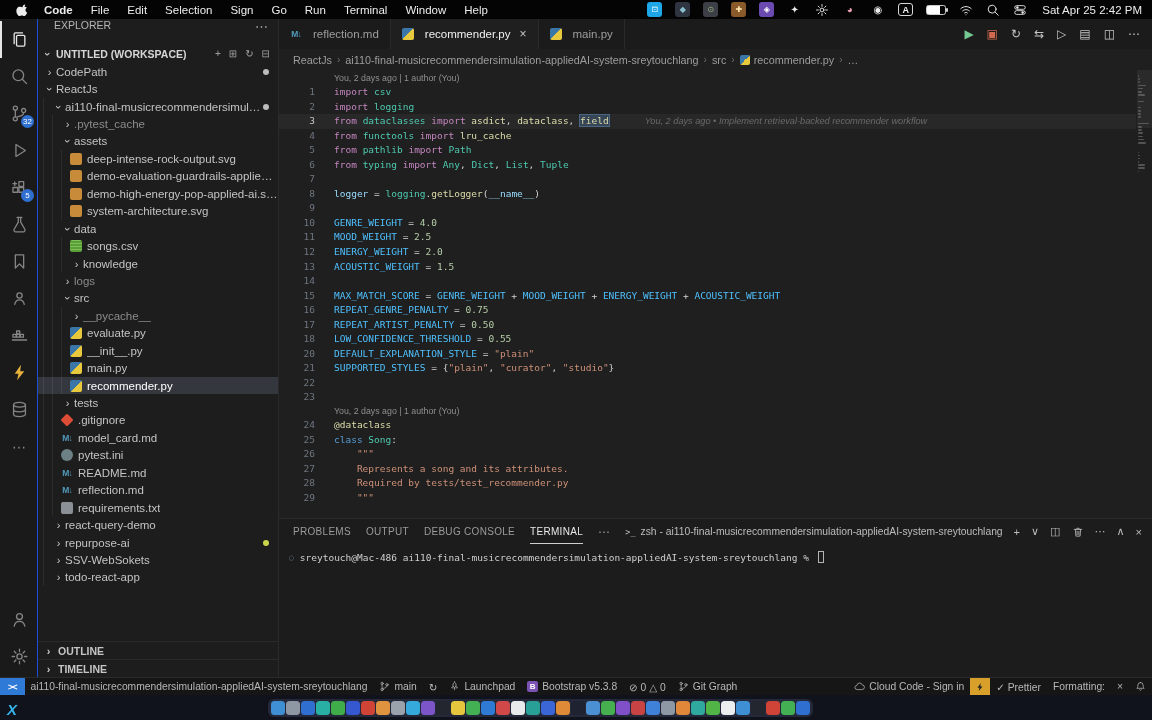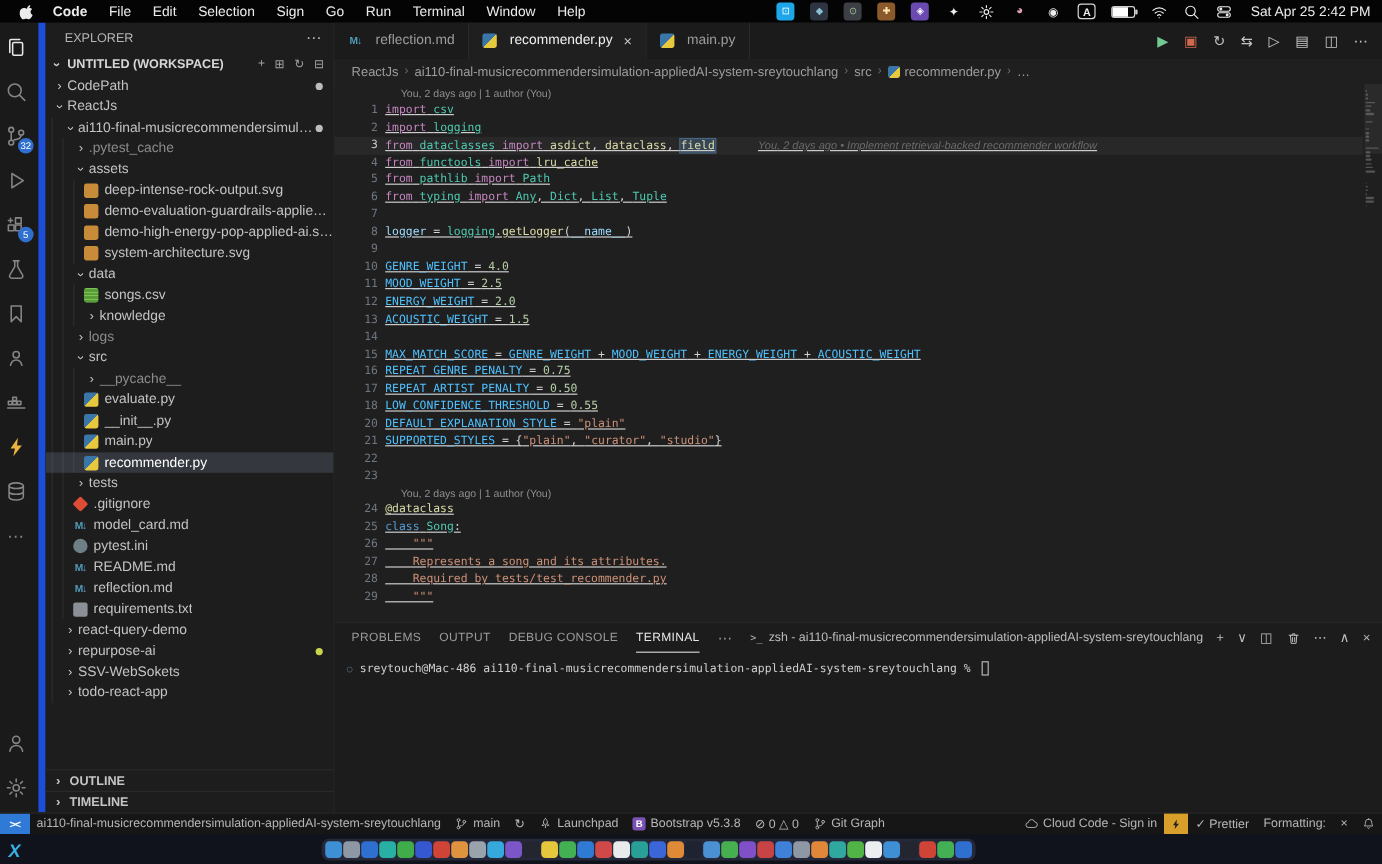--- a/index.html
+++ b/index.html
@@ -22,37 +22,37 @@
   .abox{border:1.2px solid #d8d8d8;border-radius:3px;width:15px;height:13px;font-size:9px;font-weight:bold;}
   .battery{width:20px;height:10px;border:1px solid #cfcfcf;border-radius:2.5px;position:relative;
     background:linear-gradient(90deg,#fff 0 72%,transparent 72%);}
   .battery::after{content:"";position:absolute;right:-3px;top:2.5px;width:2px;height:4px;background:#cfcfcf;border-radius:1px;}
   .mb-clock{white-space:nowrap;margin-left:2px;}
 
   
   .workbench{position:absolute;top:19px;left:0;right:0;bottom:43px;display:flex;background:#1f1f1f;}
 
   
-  .activitybar{width:38px;background:#1a1a1a;border-right:6px solid #1d4ed8;display:flex;
-    flex-direction:column;align-items:flex-end;padding:2px 0;flex:none;}
+  .activitybar{width:38px;background:#1a1a1a;border-right:1px solid #1d4ed8;display:flex;
+    flex-direction:column;align-items:flex-start;padding:2px 0;flex:none;}
   .ab-item{width:38px;height:37px;display:flex;align-items:center;justify-content:center;
     color:#858585;position:relative;cursor:pointer;}
   .ab-item span[data-icon]{width:19px;height:19px;display:block;}
   .ab-item.active{color:#e7e7e7;box-shadow:inset 2px 0 0 #e7e7e7;}
   .ab-badge{position:absolute;right:4px;bottom:4px;background:#2f6fd0;color:#fff;font-size:8px;
     min-width:13px;height:13px;border-radius:7px;display:flex;align-items:center;justify-content:center;padding:0 2px;}
   .ab-glyph{font-size:14px;}
   .thunder{color:#e8b33c;}
   .ab-bottom{margin-top:auto;}
   svg{display:block;width:100%;height:100%;}
 
   
   .sidebar{width:241px;background:#1d1d1d;border-right:1px solid #2a2a2a;display:flex;
     flex-direction:column;overflow:hidden;flex:none;}
-  .sb-header{height:25px;display:flex;align-items:center;padding:0 10px 0 16px;font-size:10.5px;color:#b5b5b5;flex:none;}
+  .sb-header{height:25px;display:flex;align-items:flex-start;padding:0 10px 0 16px;font-size:10.5px;color:#b5b5b5;flex:none;}
   .sb-more{margin-left:auto;font-size:13px;cursor:pointer;}
   .ws-header{height:19px;display:flex;align-items:center;font-size:10.5px;font-weight:bold;
     color:#d6d6d6;padding-left:3px;gap:2px;flex:none;}
   .ws-actions{margin-left:auto;display:flex;gap:8px;padding-right:8px;opacity:.7;font-size:10px;font-weight:normal;}
   .ws-actions span{cursor:pointer;}
   .chev{width:13px;flex:none;color:#c9c9c9;font-size:11px;display:inline-flex;justify-content:center;
     transform-origin:center;}
   .chev.open{transform:rotate(90deg);}
   .tree{flex:1;overflow:hidden;}
   .trow{display:flex;align-items:center;height:17.45px;padding-left:5px;font-size:11.5px;
@@ -90,21 +90,21 @@
   .bc-item .fi{width:10px;height:10px;margin-right:0;}
   .bc-sep{color:#6b6b6b;font-size:10px;}
 
   
   .editor{flex:1;position:relative;overflow:hidden;font-family:"DejaVu Sans Mono",monospace;background:#1f1f1f;}
   .code-area{position:absolute;top:2px;left:0;right:16px;bottom:0;overflow:hidden;}
   .crow{display:flex;height:14.55px;line-height:14.55px;font-size:9.5px;white-space:pre;}
   .crow.cur{background:rgba(255,255,255,.045);}
   .gut{width:36px;text-align:right;color:#6e7681;flex:none;}
   .crow.cur .gut{color:#c6c6c6;}
-  .ctext{margin-left:6px;white-space:pre;text-decoration:underline;}
+  .ctext{margin-left:19px;white-space:pre;}
   .lens-row{height:13px;line-height:13px;padding-left:55px;font-size:8.8px;color:#8f8f8f;
     font-family:"Liberation Sans",sans-serif;cursor:pointer;}
   .blame{color:#6a6a6a;font-style:italic;margin-left:36px;font-size:9.2px;font-family:"Liberation Sans",sans-serif;}
   .tk-kw{color:#C586C0;} .tk-kwc{color:#569CD6;} .tk-mod{color:#4EC9B0;} .tk-cls{color:#4EC9B0;}
   .tk-fn{color:#DCDCAA;} .tk-var{color:#9CDCFE;} .tk-mg{color:#9CDCFE;} .tk-co{color:#4FC1FF;}
   .tk-nu{color:#B5CEA8;} .tk-st{color:#CE9178;} .tk-pl{color:#D4D4D4;}
   .tk-fnh{color:#DCDCAA;background:rgba(82,127,174,.35);outline:1px solid rgba(95,145,195,.6);}
   .minimap{position:absolute;top:5px;right:2px;width:12px;display:flex;flex-direction:column;gap:1.6px;}
   .mbar{height:1.6px;background:#9a9a9a;opacity:.42;border-radius:1px;flex:none;}
   .mm-slider{position:absolute;top:0;right:0;width:15px;height:58px;background:rgba(255,255,255,.05);}

